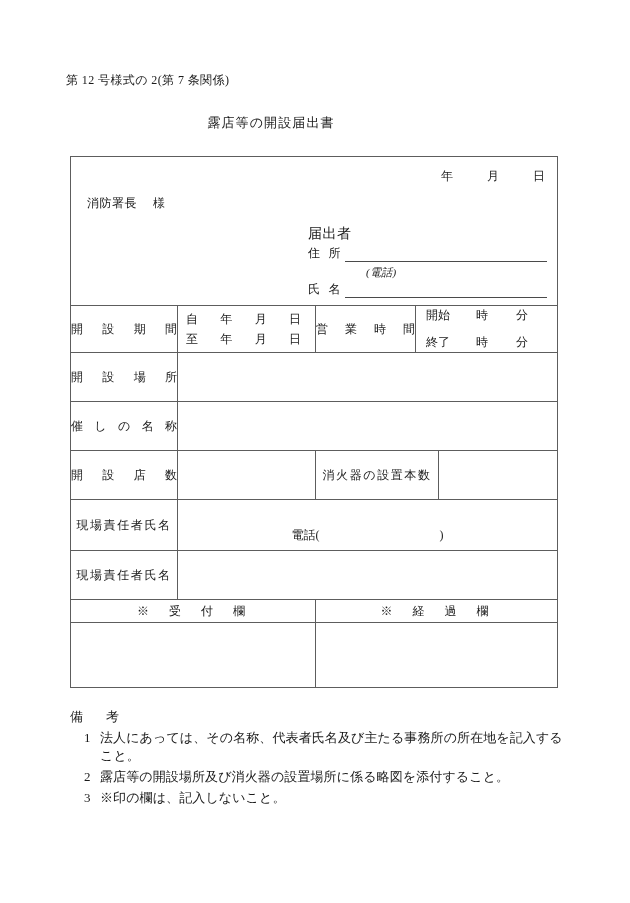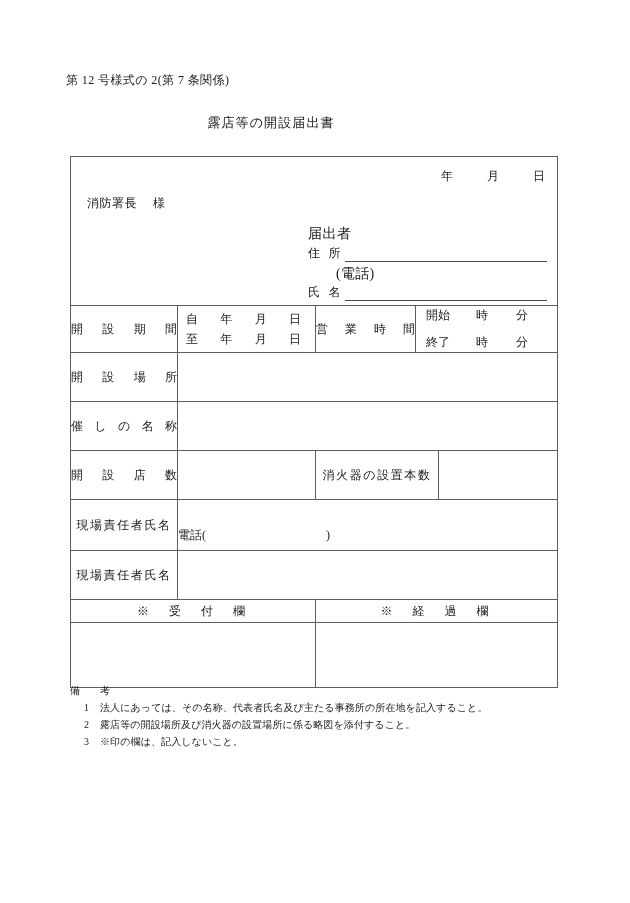--- a/index.html
+++ b/index.html
@@ -113,24 +113,25 @@
     flex: 0 0 auto;
   }
   .s-row .s-key .g { display: inline-block; width: 8px; }
   .s-row .s-rule {
     flex: 1 1 auto;
     border-bottom: 1px solid #4a4a4a;
     height: 14px;
     margin-left: 4px;
   }
   .s-phone {
-    margin-left: 28px;
-    font-size: 14px;
+    margin-left: 58px;
+    font-size: 11px;
     padding: 2px 0 1px;
     letter-spacing: 0.3px;
+    font-style: italic;
   }
 
   
   .period-cell { height: 46px; padding: 0 8px !important; }
   .period-inner {
     display: flex;
     flex-direction: column;
     justify-content: center;
     height: 100%;
     gap: 3px;
@@ -161,43 +162,43 @@
   .tall-cell { height: 48px; }
   .blank { }
 
   
   .resp-cell { height: 50px; position: relative; }
   .resp-phone {
     position: absolute;
     left: 0;
     right: 0;
     bottom: 6px;
-    text-align: left;
+    text-align: center;
     font-size: 12px;
   }
   .resp-phone .ph-open { margin-right: 0; }
   .resp-phone .ph-gap { display: inline-block; width: 120px; }
 
   
   .official-head {
     height: 22px;
     text-align: center;
     font-size: 12px;
     letter-spacing: 4px;
     padding-left: 4px;
   }
   .official-body { height: 64px; }
 
   
   .remarks {
     position: absolute;
     left: 70px;
-    top: 684px;
+    top: 708px;
     width: 500px;
-    font-size: 10px;
+    font-size: 13px;
   }
   .remarks-title {
     letter-spacing: 5px;
     margin-bottom: 3px;
   }
   .remark-item {
     display: flex;
     margin-bottom: 3.5px;
     line-height: 1.35;
   }

